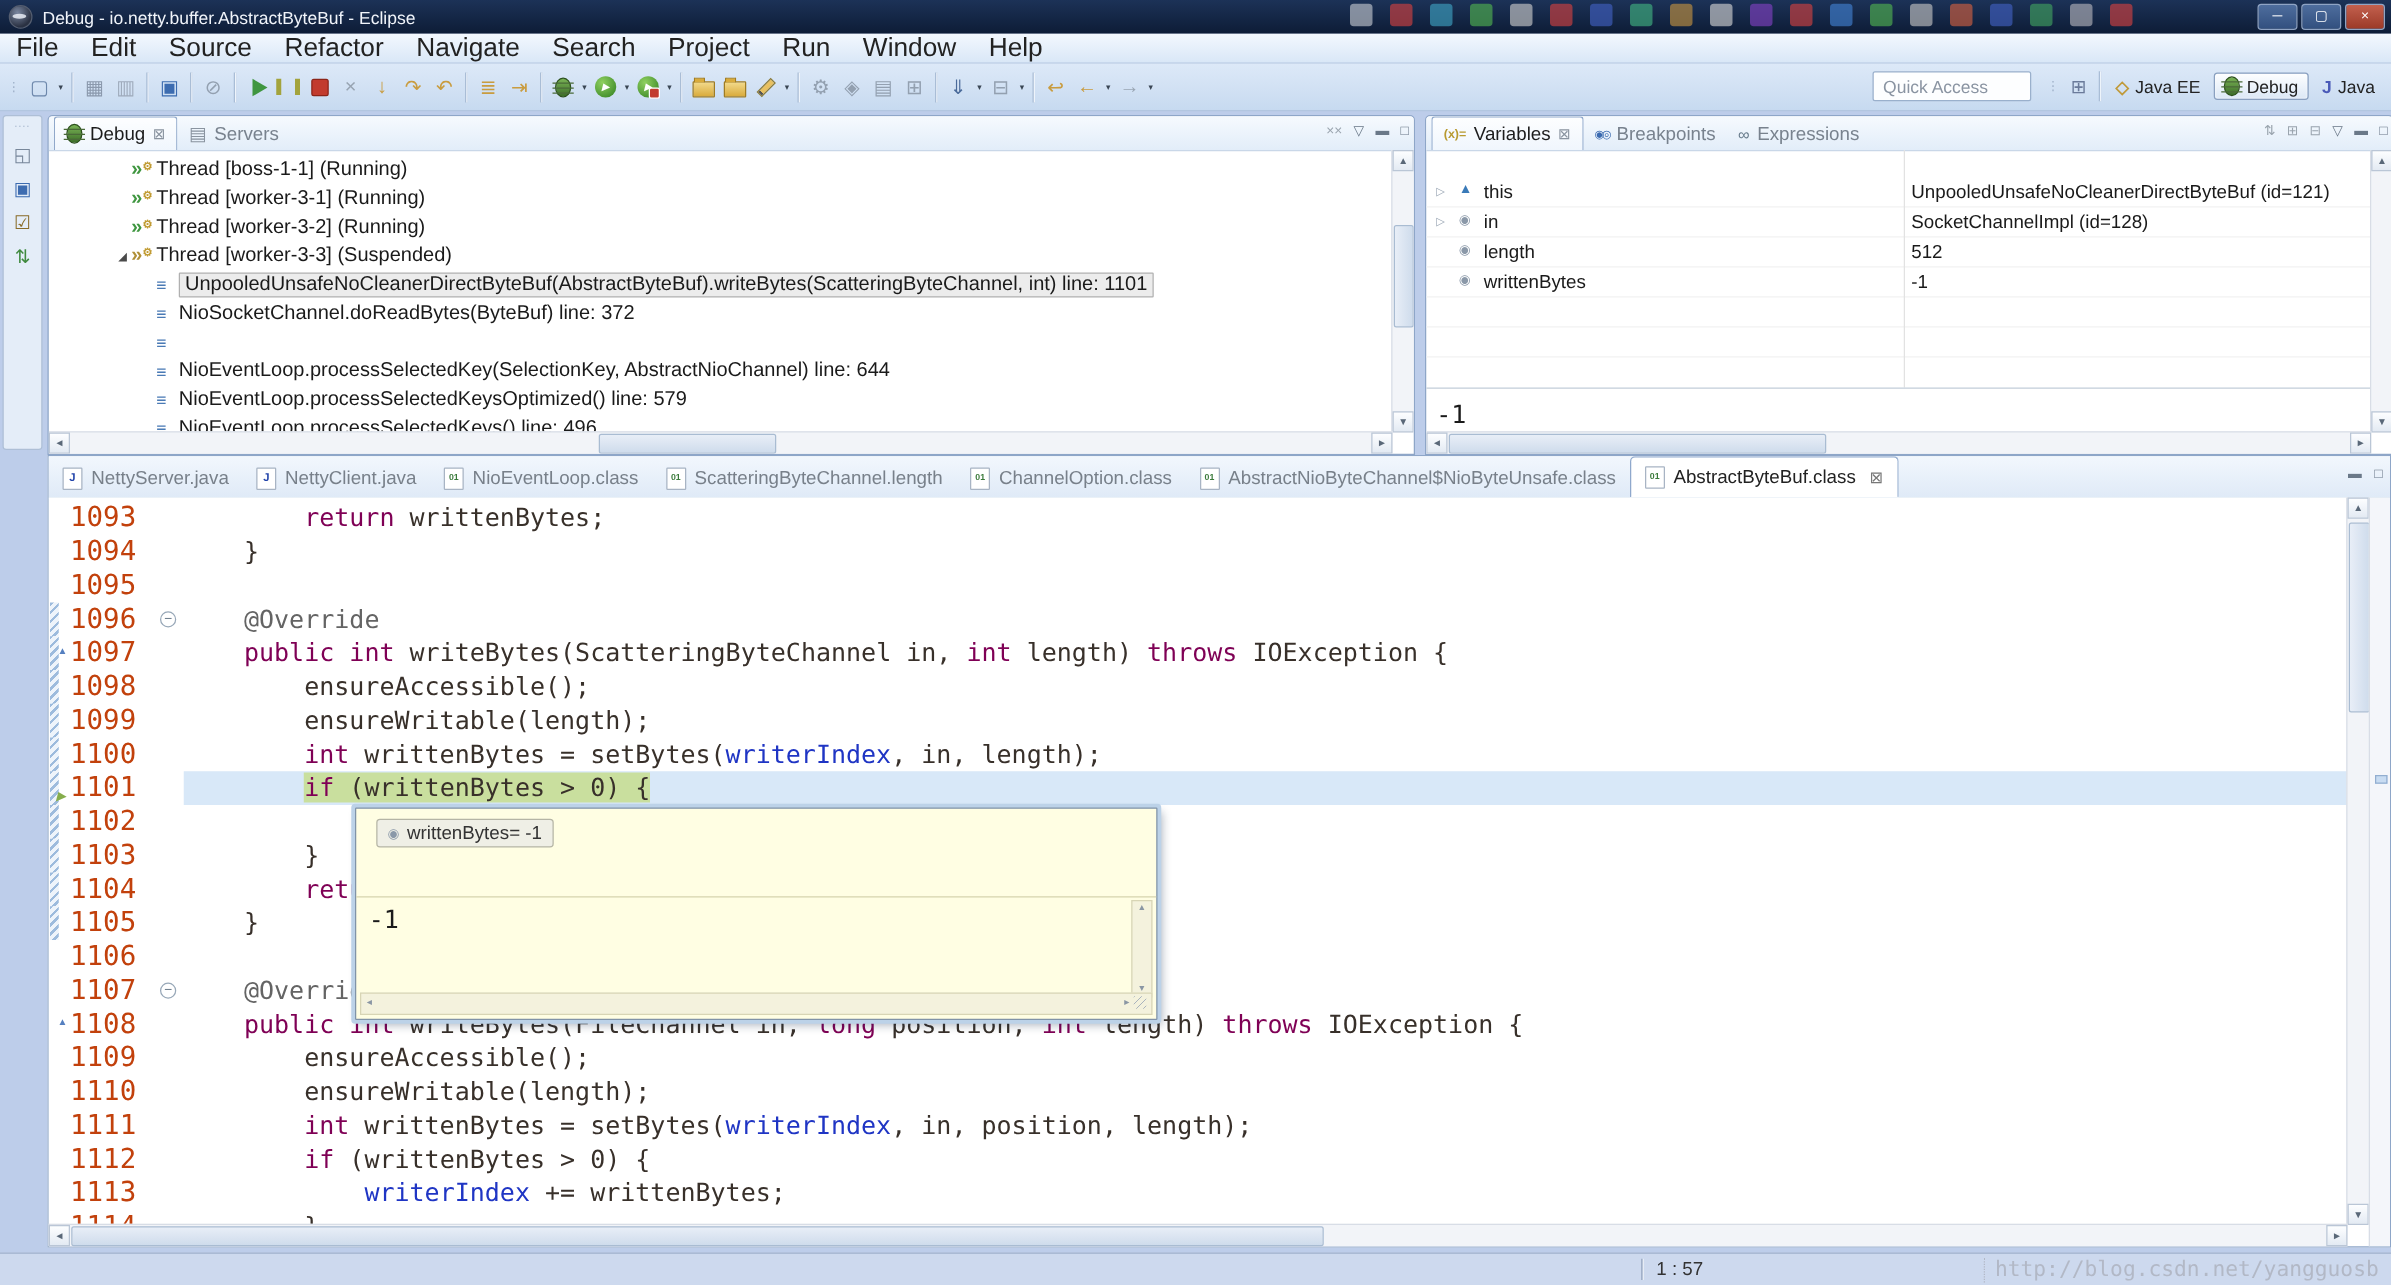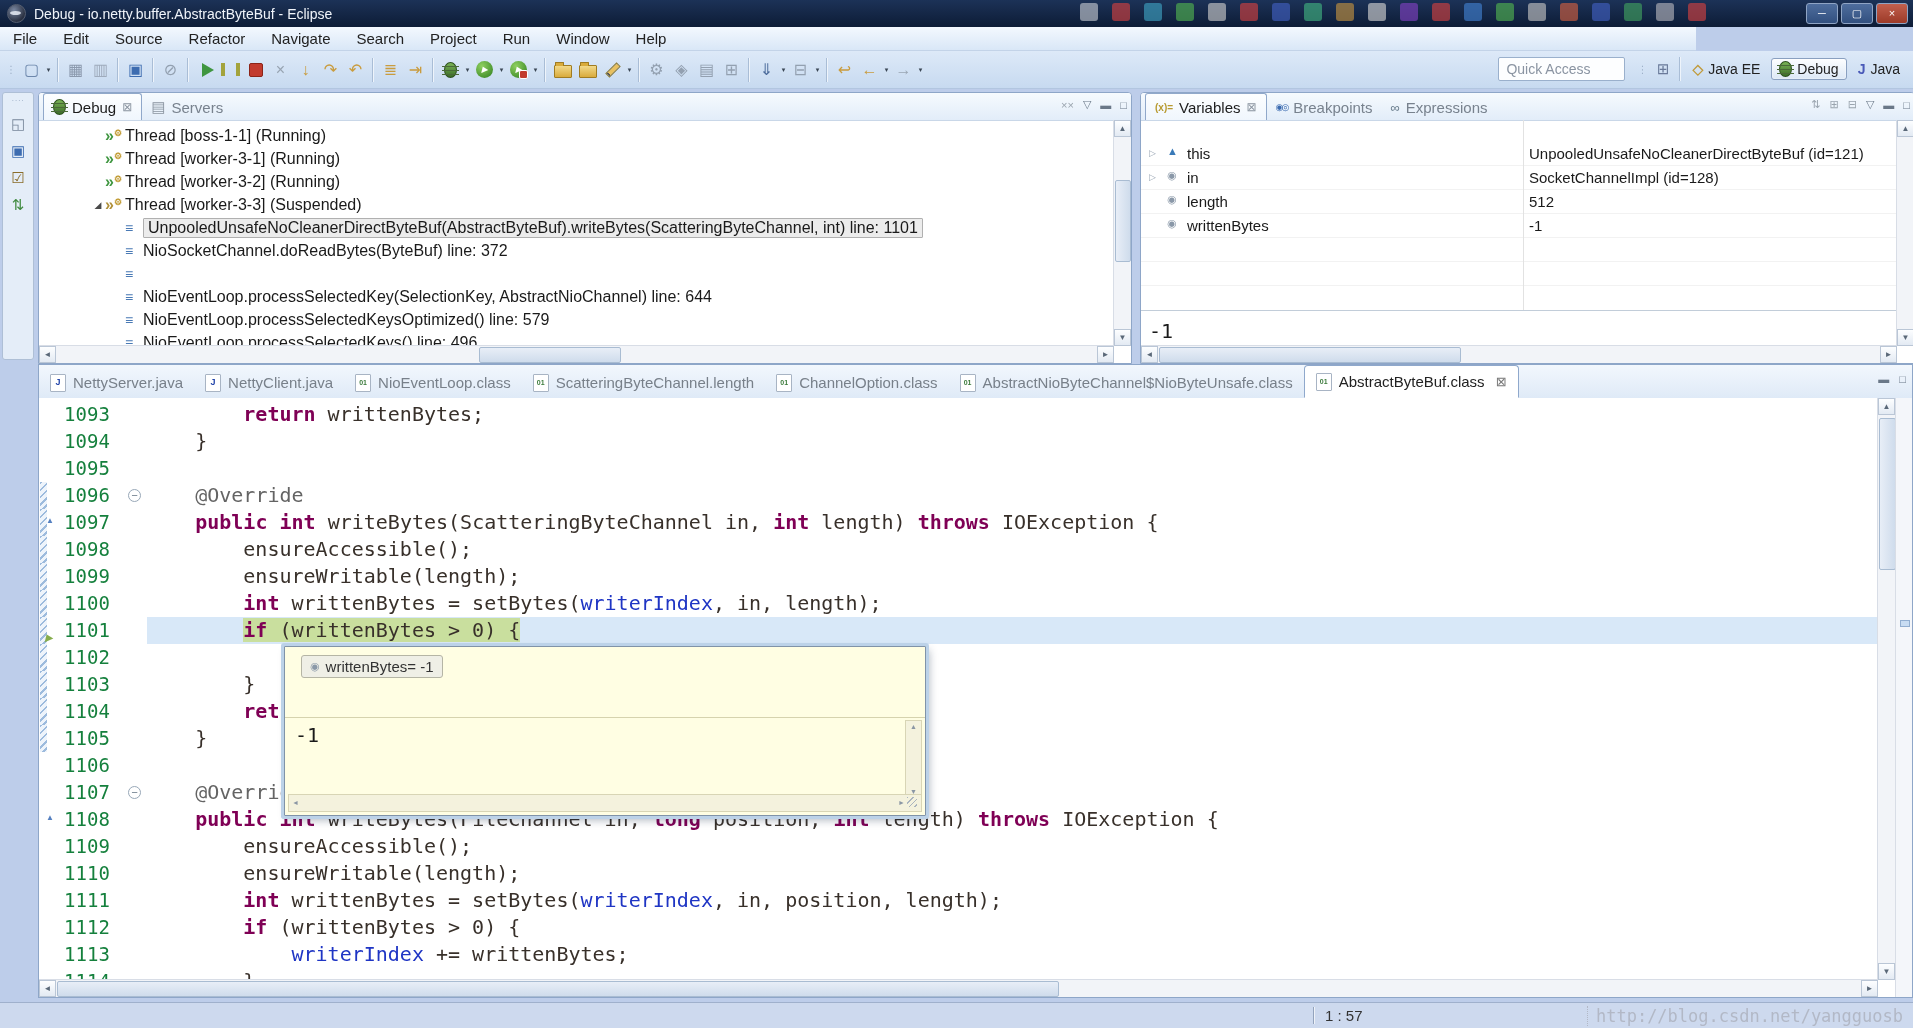--- a/index.html
+++ b/index.html
@@ -12,23 +12,23 @@
     background:radial-gradient(circle at 35% 30%,#7a87a0,#2a3142 70%);border:1px solid #555e70;position:relative}
   .ecl-ico:after{content:"";position:absolute;left:2px;top:6px;width:11px;height:4px;border-radius:50%;background:#e8ecf4;opacity:.85}
   .wtitle{font-size:14px;white-space:nowrap}
   .tb-icons{position:absolute;left:1080px;top:3px;display:flex;gap:14px}
   .tb-icons i{width:18px;height:18px;border-radius:3px;opacity:.65;display:inline-block}
   .win-controls{position:absolute;right:5px;top:3px;display:flex;gap:3px}
   .winbtn{width:30px;height:19px;border:1px solid #8fa4c4;border-radius:3px;color:#fff;font-size:11px;
     line-height:18px;text-align:center;background:linear-gradient(#4e6d9d,#32507f);cursor:default}
   .winbtn.close{background:linear-gradient(#c2604e,#9c3a28)}
   
-  .menubar{position:absolute;left:0;top:27px;width:1696px;height:23px;
+  .menubar{position:absolute;left:0;top:27px;width:1913px;height:23px;
     background:linear-gradient(#f3f8fe,#d9e7f7);border-bottom:1px solid #c3d3e8;
-    display:flex;align-items:center;font-size:15px;color:#222}
+    display:flex;align-items:center;font-size:21px;color:#222}
   .menubar span{padding:0 13px}
   
   .toolbar{position:absolute;left:0;top:51px;width:1913px;height:37px;
     background:linear-gradient(#dde9f8,#c7daf0);border-bottom:1px solid #b2c6e0;
     display:flex;align-items:center}
   .tb-left{display:flex;align-items:center;padding-left:4px}
   .ticon{width:25px;height:26px;display:inline-flex;align-items:center;justify-content:center;
     font-size:16px;position:relative}
   .dd{font-size:7px;color:#3a4654;width:9px;display:inline-block;text-align:center}
   .tsep{width:1px;height:24px;background:#a9bdd6;border-right:1px solid #eef4fb;margin:0 4px}
@@ -109,29 +109,29 @@
   .fico.class{color:#3a7a3a;font-size:7px;letter-spacing:0}
   .etab .x{color:#777;font-size:13px;margin-left:4px}
   .etoolbar{position:absolute;right:6px;top:8px;display:flex;gap:10px;color:#6a7888;font-size:11px}
   .ecode{position:absolute;left:0;top:33px;right:34px;bottom:0;overflow:hidden;background:#fff}
   .cl{display:flex;height:27px;line-height:27px;position:relative}
   .ann{width:17px;position:relative}
   .hatch{position:absolute;left:1px;top:0;bottom:0;width:7px;
     background:repeating-linear-gradient(135deg,#9dbbdd 0 2px,#eef4fb 2px 5px)}
   .ipmark{position:absolute;left:6px;top:7px;font-size:10px;color:#86ad4c}
   .ovrmark{position:absolute;left:7px;top:-2px;font-size:8px;color:#5580c0}
-  .num{width:62px;text-align:center;padding-right:7px;color:#15803d;
-    font-family:"DejaVu Sans Mono",monospace;font-size:19px}
+  .num{width:62px;text-align:left;padding-right:7px;color:#c2410c;
+    font-family:"DejaVu Sans Mono",monospace;font-size:22px}
   .fold{width:22px;position:relative}
   .fm{position:absolute;left:3px;top:7px;width:13px;height:13px;border:1px solid #98a8b8;border-radius:50%;
     color:#687888;line-height:11px;text-align:center;font-size:11px;background:#fff;box-sizing:border-box}
   .codew{flex:1;white-space:pre;font-family:"DejaVu Sans Mono",monospace;font-size:20px}
   .cl.cur .codew{background:#d8e8f8}
   .green{background:#c9df9e}
-  .tk-k{color:#7f0055;font-weight:bold}
+  .tk-k{color:#7f0055;font-weight:normal}
   .tk-d{color:#38302a}
   .tk-f{color:#1f35c4}
   .tk-a{color:#646464}
   .eruler{position:absolute;right:0;top:33px;width:16px;bottom:0;background:#f4f6fa;border-left:1px solid #d8dde6}
   .emark{position:absolute;left:4px;width:8px;height:5px;border:1px solid #92aed0;background:#c8dcf2}
   
   .vpopup{position:absolute;left:284px;top:646px;width:640px;height:168px;background:#fffee3;
     border:1px solid #8093a8;box-shadow:0 0 0 3px #bcd2e8,3px 4px 8px rgba(20,40,70,.35);z-index:50;border-radius:1px}
   .vp-top{position:absolute;left:0;top:0;right:0;height:70px;border-bottom:1px solid #d6d3ae}
   .vp-chip{position:absolute;left:16px;top:8px;display:inline-flex;align-items:center;gap:6px;

